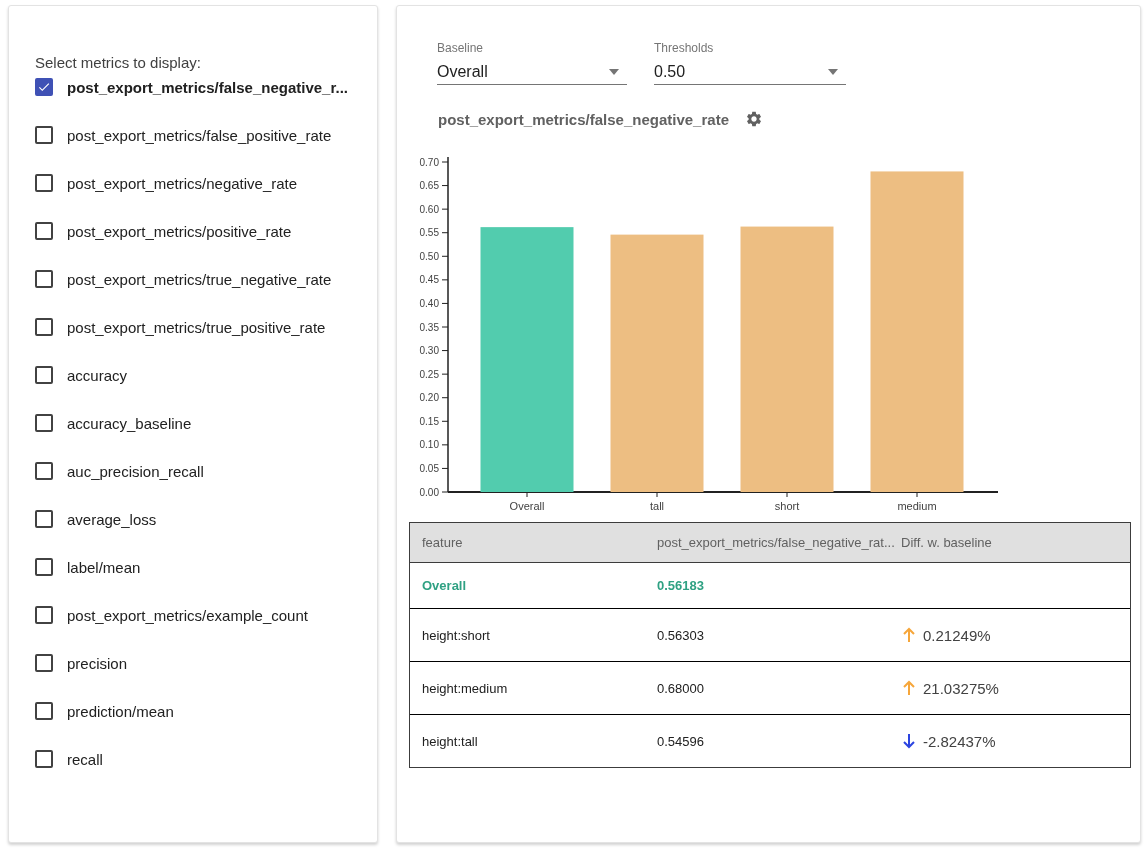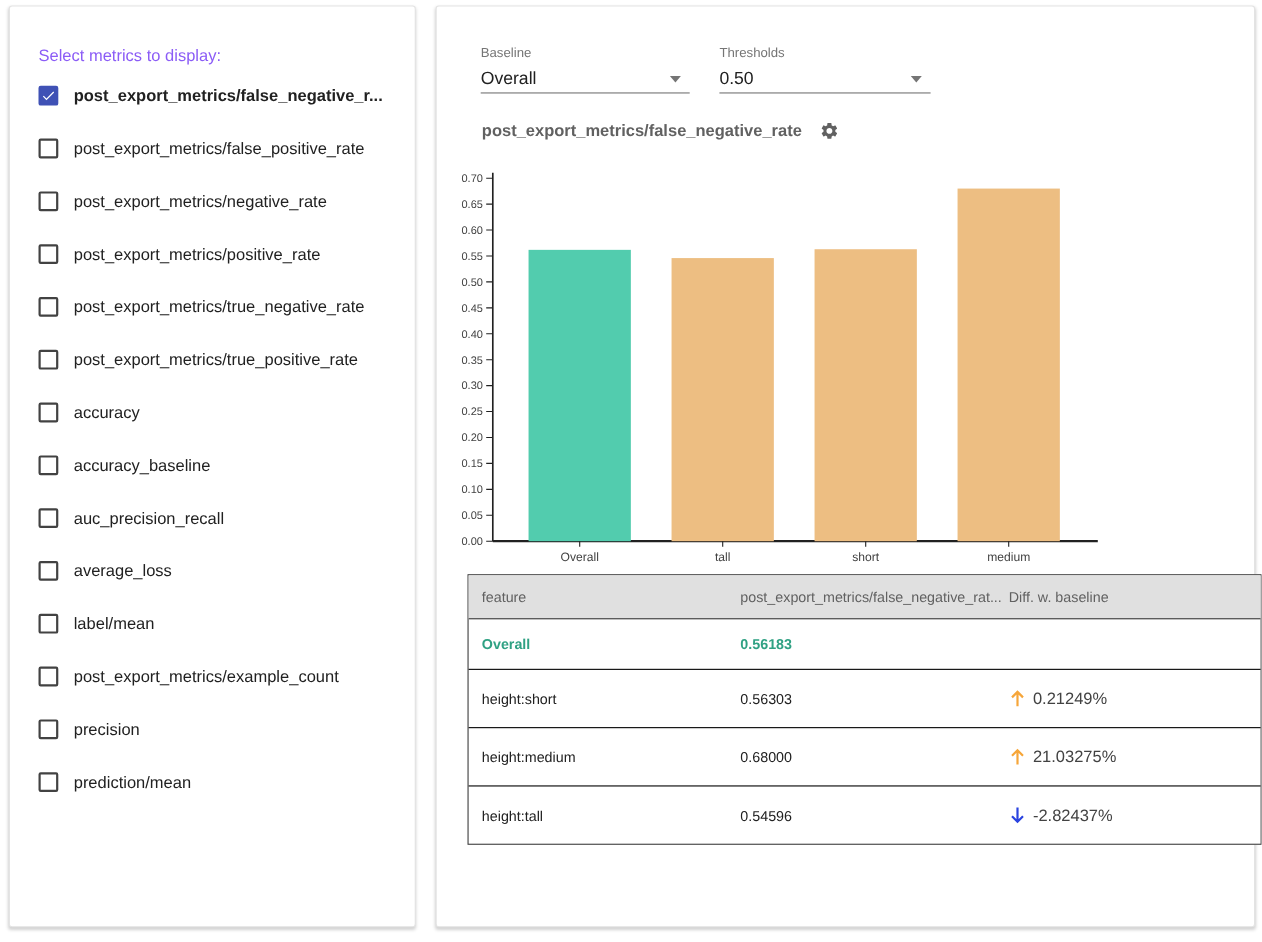--- a/index.html
+++ b/index.html
@@ -8,21 +8,21 @@
 
   .card {
     position:absolute; top:5px; background:#ffffff;
     border:1px solid #e3e3e3; border-radius:3px;
     box-shadow:0 2px 3px rgba(0,0,0,0.18);
   }
   .left-card  { left:8px;   width:370px; height:838px; }
   .right-card { left:396px; width:745px; height:838px; }
 
   
-  .sidebar-title { position:absolute; left:26px; top:36px; font-size:15px; color:#8b5cf6; }
+  .sidebar-title { position:absolute; left:26px; top:48px; font-size:15px; color:#404040; }
   .metric-list { position:absolute; left:0; top:57px; width:100%; }
   .metric-row { height:48px; display:flex; align-items:center; padding-left:26px; cursor:pointer; }
   .checkbox {
     width:18px; height:18px; border:2px solid #424242; border-radius:2px;
     flex:0 0 auto; display:flex; align-items:center; justify-content:center; background:#fff;
   }
   .checkbox.checked { background:#3F51B5; border-color:#3F51B5; }
   .checkbox svg { display:block; }
   .metric-label { margin-left:14px; font-size:15px; color:#212121; white-space:nowrap; }
   .metric-row.checked-row .metric-label { font-weight:bold; }
@@ -48,21 +48,21 @@
   .chart-title { font-size:15px; font-weight:bold; color:#616161; }
   .gear { margin-left:16px; width:18px; height:18px; cursor:pointer; }
   .gear svg { display:block; }
 
   
   #chart { position:absolute; left:0; top:141px; width:630px; height:375px; }
   #chart text { font-family:"Liberation Sans", sans-serif; fill:#424242; }
 
   
   .mtable {
-    position:absolute; left:28px; top:516px; width:722px;
+    position:absolute; left:12px; top:516px; width:722px;
     border:1px solid #3c3c3c; background:#fff;
   }
   .trow { display:grid; grid-template-columns:247px 238px 1fr; align-items:center; }
   .trow.thead { height:40px; background:#e0e0e0; border-bottom:1px solid #3c3c3c; }
   .trow.thead .tcell { font-size:13px; color:#616161; }
   .trow.tbody { height:53px; border-top:1px solid #000000; }
   .trow.tbody.baseline { height:45px; border-top:none; }
   .tcell { font-size:13px; color:#212121; white-space:nowrap; overflow:hidden; }
   .tcell.c1 { padding-left:12px; }
   .tcell.c3 { padding-left:6px; display:flex; align-items:center; }
@@ -130,20 +130,24 @@
           <span class="checkbox"></span>
           <span class="metric-label">post_export_metrics/example_count</span>
         </div>
         <div class="metric-row">
           <span class="checkbox"></span>
           <span class="metric-label">precision</span>
         </div>
         <div class="metric-row">
           <span class="checkbox"></span>
           <span class="metric-label">prediction/mean</span>
+        </div>
+        <div class="metric-row">
+          <span class="checkbox"></span>
+          <span class="metric-label">recall</span>
         </div>
       </div>
   </aside>
 
   <main class="card right-card">
 
     <div class="select-block baseline">
       <div class="select-label">Baseline</div>
       <div class="select-value-row">
         <span class="select-value">Overall</span>

